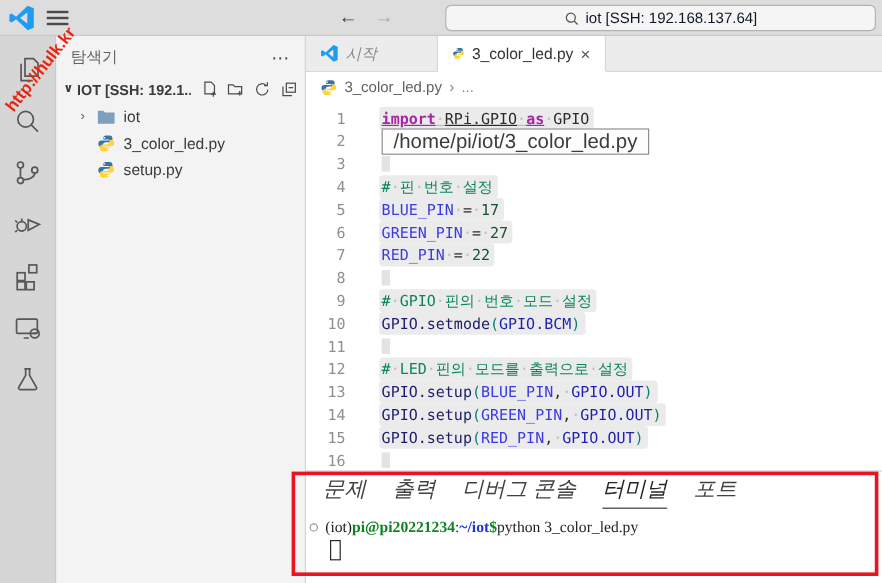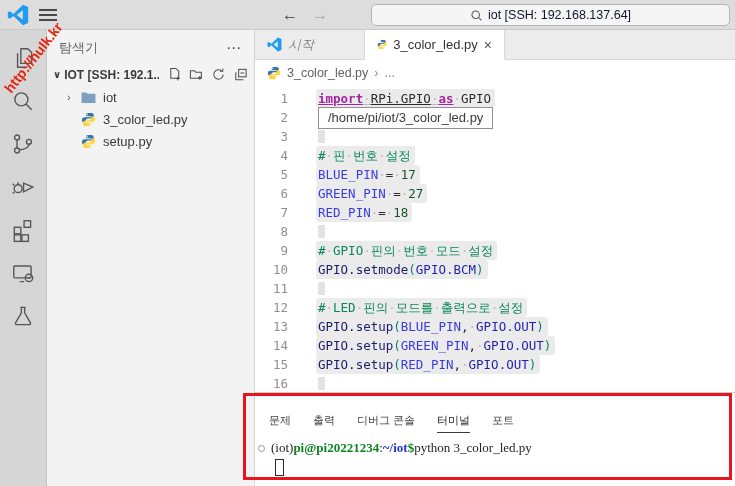--- a/index.html
+++ b/index.html
@@ -59,25 +59,25 @@
   .tk-p { color:#2b2b2b; }
   .tk-c { color:#098658; }
   .tk-v { color:#3a3ae3; }
   .tk-n { color:#14532d; }
   .tk-m { color:#1c1c6b; }
   .tk-g { color:#1f1fb0; }
   .tk-b { color:#0e7d74; }
   .tk-w { color:#bcbcbc; }
   .u { text-decoration:underline; }
   .hover-tooltip { position:absolute; left:63px; top:21px; height:22px; line-height:20px; background:#fdfdfd;
-    border:1px solid #8f8f8f; padding:0 9px; font-family:"Liberation Sans",sans-serif; font-size:13px; color:#3c3c3c; z-index:5; }
+    border:1px solid #8f8f8f; padding:0 9px; font-family:"Liberation Sans",sans-serif; font-size:17px; color:#3c3c3c; z-index:5; }
 
   
   .panel { height:94px; border-top:1px solid #cfcfcf; background:#fff; }
-  .panel-tabs { display:flex; gap:22px; padding:20px 0 5px 14px; font-size:11px; color:#424242; }
+  .panel-tabs { display:flex; gap:22px; padding:2px 0 5px 14px; font-size:18px; color:#424242;font-style:italic; }
   .panel-tab { cursor:pointer; padding-bottom:4px; }
   .panel-tab.active { color:#252525; border-bottom:1px solid #3b3b3b; }
   .terminal { font-family:Liberation Serif, serif; font-size:13px; color:#1e1e1e; padding-left:3px; }
   .term-line1 { display:flex; align-items:center; height:20px; }
   .term-dot { display:inline-block; width:7px; height:7px; border:1px solid #9a9a9a; border-radius:50%; margin-right:6px; flex:none; }
   .t-green { color:#0e8420; font-weight:bold; }
   .t-blue { color:#2035d4; font-weight:bold; }
   .t-dollar { color:#0e8420; font-weight:bold; }
   .term-cursor { display:inline-block; width:9px; height:17px; border:1.6px solid #2b2b2b; margin-left:17px; margin-top:1px; }
 
@@ -250,21 +250,21 @@
         <span class="sep">...</span>
       </div>
       <div class="code-area">
         <div id="code-lines">
             <div class="code-line"><span class="gutter">1</span><span class="line-text hl"><span class="tk-k u">import</span><span class="tk-w u">·</span><span class="tk-p u">RPi.GPIO</span><span class="tk-w u">·</span><span class="tk-k u">as</span><span class="tk-w">·</span><span class="tk-p">GPIO</span></span></div>
             <div class="code-line"><span class="gutter">2</span></div>
             <div class="code-line"><span class="gutter">3</span><span class="ghost"></span></div>
             <div class="code-line"><span class="gutter">4</span><span class="line-text hl"><span class="tk-c">#</span><span class="tk-w">·</span><span class="tk-c">핀</span><span class="tk-w">·</span><span class="tk-c">번호</span><span class="tk-w">·</span><span class="tk-c">설정</span></span></div>
             <div class="code-line"><span class="gutter">5</span><span class="line-text hl"><span class="tk-v">BLUE_PIN</span><span class="tk-w">·</span><span class="tk-p">=</span><span class="tk-w">·</span><span class="tk-n">17</span></span></div>
             <div class="code-line"><span class="gutter">6</span><span class="line-text hl"><span class="tk-v">GREEN_PIN</span><span class="tk-w">·</span><span class="tk-p">=</span><span class="tk-w">·</span><span class="tk-n">27</span></span></div>
-            <div class="code-line"><span class="gutter">7</span><span class="line-text hl"><span class="tk-v">RED_PIN</span><span class="tk-w">·</span><span class="tk-p">=</span><span class="tk-w">·</span><span class="tk-n">18</span></span></div>
+            <div class="code-line"><span class="gutter">7</span><span class="line-text hl"><span class="tk-v">RED_PIN</span><span class="tk-w">·</span><span class="tk-p">=</span><span class="tk-w">·</span><span class="tk-n">22</span></span></div>
             <div class="code-line"><span class="gutter">8</span><span class="ghost"></span></div>
             <div class="code-line"><span class="gutter">9</span><span class="line-text hl"><span class="tk-c">#</span><span class="tk-w">·</span><span class="tk-c">GPIO</span><span class="tk-w">·</span><span class="tk-c">핀의</span><span class="tk-w">·</span><span class="tk-c">번호</span><span class="tk-w">·</span><span class="tk-c">모드</span><span class="tk-w">·</span><span class="tk-c">설정</span></span></div>
             <div class="code-line"><span class="gutter">10</span><span class="line-text hl"><span class="tk-m">GPIO.setmode</span><span class="tk-b">(</span><span class="tk-g">GPIO.BCM</span><span class="tk-b">)</span></span></div>
             <div class="code-line"><span class="gutter">11</span><span class="ghost"></span></div>
             <div class="code-line"><span class="gutter">12</span><span class="line-text hl"><span class="tk-c">#</span><span class="tk-w">·</span><span class="tk-c">LED</span><span class="tk-w">·</span><span class="tk-c">핀의</span><span class="tk-w">·</span><span class="tk-c">모드를</span><span class="tk-w">·</span><span class="tk-c">출력으로</span><span class="tk-w">·</span><span class="tk-c">설정</span></span></div>
             <div class="code-line"><span class="gutter">13</span><span class="line-text hl"><span class="tk-m">GPIO.setup</span><span class="tk-b">(</span><span class="tk-v">BLUE_PIN</span><span class="tk-p">,</span><span class="tk-w">·</span><span class="tk-g">GPIO.OUT</span><span class="tk-b">)</span></span></div>
             <div class="code-line"><span class="gutter">14</span><span class="line-text hl"><span class="tk-m">GPIO.setup</span><span class="tk-b">(</span><span class="tk-v">GREEN_PIN</span><span class="tk-p">,</span><span class="tk-w">·</span><span class="tk-g">GPIO.OUT</span><span class="tk-b">)</span></span></div>
             <div class="code-line"><span class="gutter">15</span><span class="line-text hl"><span class="tk-m">GPIO.setup</span><span class="tk-b">(</span><span class="tk-v">RED_PIN</span><span class="tk-p">,</span><span class="tk-w">·</span><span class="tk-g">GPIO.OUT</span><span class="tk-b">)</span></span></div>
             <div class="code-line"><span class="gutter">16</span><span class="ghost"></span></div>
           </div>

